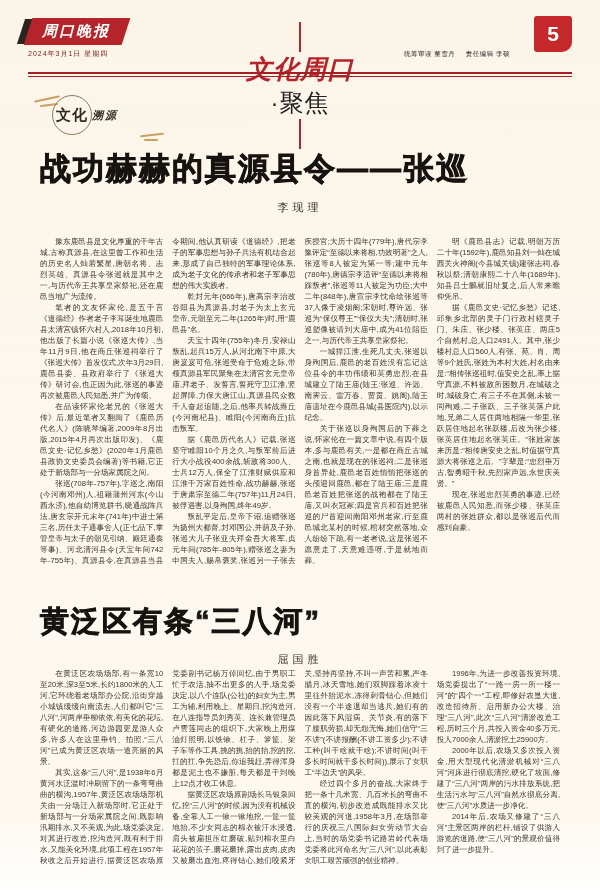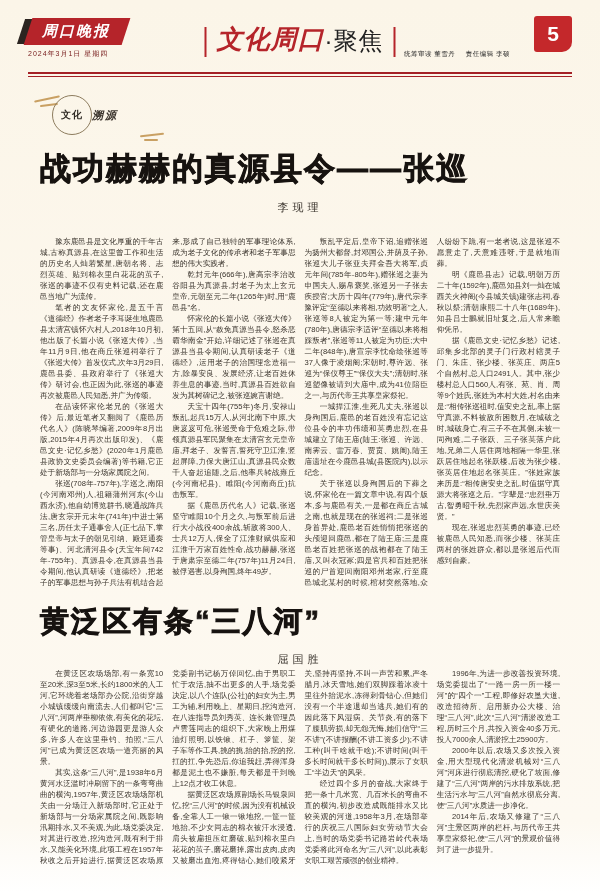--- a/index.html
+++ b/index.html
@@ -22,21 +22,21 @@
     box-shadow:-8px 0 0 -1px #2b2420;
   }
   .logo-banner .logo-text{
     display:inline-block;transform:skewX(18deg);
     font-weight:bold;font-style:italic;
     font-size:15px;letter-spacing:2px;white-space:nowrap;
   }
   .date-line{margin-top:4px;font-size:7px;color:#7a2020;letter-spacing:1px;}
   .section-title{
     position:absolute;left:50%;top:6px;transform:translateX(-50%);
-    display:flex;align-items:flex-end;white-space:nowrap;
+    display:flex;align-items:center;white-space:nowrap;flex-direction:column;
   }
   .section-bar{width:2px;height:30px;background:#b5242a;margin:0 10px;}
   .section-red{font-size:26px;font-weight:bold;font-style:italic;color:#b5242a;letter-spacing:1px;}
   .section-black{font-size:24px;color:#222;letter-spacing:1px;}
   .credits{
     position:absolute;right:62px;top:34px;
     font-size:6.5px;color:#222;letter-spacing:0.5px;white-space:nowrap;
   }
   .credits span{margin-left:8px;}
   .page-num{
@@ -48,21 +48,21 @@
   }
   .header-rule{position:absolute;left:28px;right:28px;top:72px;}
   .header-rule .r1{height:2px;background:#a42025;}
   .header-rule .r2{height:1px;background:#a42025;margin-top:2px;}
   
   .badge{position:absolute;left:52px;top:92px;height:46px;display:flex;align-items:center;}
   .badge-circle{
     position:relative;width:38px;height:38px;border:1px solid #8d7c5e;border-radius:50%;
     display:flex;align-items:center;justify-content:center;background:transparent;
   }
-  .badge-circle-text{font-size:10px;font-weight:bold;color:#2f2a24;letter-spacing:1px;}
+  .badge-circle-text{font-size:15px;font-weight:bold;color:#2f2a24;letter-spacing:1px;}
   .badge-side-text{margin-left:0;font-size:11px;font-style:italic;font-weight:bold;color:#3a332c;letter-spacing:2px;}
   .badge .stroke{position:absolute;background:#c9a063;border-radius:2px;}
   .badge .s1{width:26px;height:2px;left:-18px;top:6px;transform:rotate(-12deg);}
   .badge .s2{width:18px;height:2px;left:-12px;top:12px;transform:rotate(-8deg);}
   .badge .s3{width:24px;height:2px;right:-46px;bottom:2px;transform:rotate(-6deg);}
   .badge .s4{width:14px;height:2px;right:-40px;bottom:-3px;}
   
   .article{position:absolute;left:40px;right:40px;}
   .article-title{
     text-align:left;font-weight:900;color:#171310;
@@ -124,26 +124,25 @@
     <span class="badge-side-text">溯源</span>
     <span class="stroke s3"></span>
     <span class="stroke s4"></span>
   </div>
 
   <div class="article t1">
     <div class="article-title">战功赫赫的真源县令——张巡</div>
     <div class="article-author">李现理</div>
   </div>
   <div class="article-body b1">
-      <p>豫东鹿邑县是文化厚重的千年古城,古称真源县,在这里曾工作和生活的历史名人灿若繁星,唐朝名将、志烈英雄、贴到棉衣里白花花的茧子,张巡的事迹不仅有史料记载,还在鹿邑当地广为流传。</p>
+      <p>豫东鹿邑县是文化厚重的千年古城,古称真源县,在这里曾工作和生活的历史名人灿若繁星,唐朝名将、志烈英雄、真源县令张巡就是其中之一,与历代帝王共享皇家祭祀,还在鹿邑当地广为流传。</p>
       <p>笔者的文友怀家伦,是五千言《道德经》作者老子李耳诞生地鹿邑县太清宫镇怀六村人,2018年10月初,他出版了长篇小说《张巡大传》,当年11月9日,他在商丘张巡祠举行了《张巡大传》首发仪式,次年3月29日,鹿邑县委、县政府举行了《张巡大传》研讨会,也正因为此,张巡的事迹再次被鹿邑人民知悉,并广为传颂。</p>
       <p>在品读怀家伦老兄的《张巡大传》后,最近笔者又翻阅了《鹿邑历代名人》(陈晓琴编著,2009年8月出版,2015年4月再次出版印发)、《鹿邑文史·记忆乡愁》(2020年1月鹿邑县政协文史委员会编著)等书籍,它正处于新场部与一分场家属院之间。</p>
       <p>张巡(708年-757年),字巡之,南阳(今河南邓州)人,祖籍蒲州河东(今山西永济),他自幼博览群书,晓通战阵兵法,唐玄宗开元末年(741年)中进士第三名,历任太子通事舍人(正七品下,掌管皇帝与太子的朝见引纳、殿廷通奏等事)、河北清河县令(天宝年间742年-755年)、真源县令,在真源县当县令期间,他认真研读《道德经》,把老子的军事思想与孙子兵法有机结合起来,形成了自己独特的军事理论体系,成为老子文化的传承者和老子军事思想的伟大实践者。</p>
       <p>乾封元年(666年),唐高宗李治改谷阳县为真源县,封老子为太上玄元皇帝,元朝至元二年(1265年)时,用“鹿邑县”名。</p>
-      <p>怀家伦的长篇小说《张巡大传》第十五回,从“赦免真源当县令,怒杀恶霸华南金”开始,详细记述了张巡在真源县当县令期间,认真研读老子《道德经》,运用老子的治国理念造福一方,除暴安良、发展经济,让老百姓休养生息的事迹,当时,真源县百姓欲自发为其树碑记之,被张巡婉言谢绝。</p>
       <p>天宝十四年(755年)冬月,安禄山叛乱,起兵15万人,从河北南下中原,大唐岌岌可危,张巡受命于危难之际,带领真源县军民聚集在太清宫玄元皇帝庙,拜老子、发誓言,誓死守卫江淮,竖起屏障,力保大唐江山,真源县民众数千人奋起追随,之后,他率兵转战雍丘(今河南杞县)、睢阳(今河南商丘)抗击叛军。</p>
       <p>据《鹿邑历代名人》记载,张巡坚守睢阳10个月之久,与叛军前后进行大小战役400余战,斩敌将300人、士兵12万人,保全了江淮财赋供应和江淮千万家百姓性命,战功赫赫,张巡于唐肃宗至德二年(757年)11月24日,被俘遇害,以身殉国,终年49岁。</p>
       <p>叛乱平定后,皇帝下诏,追赠张巡为扬州大都督,封邓国公,并荫及子孙,张巡大儿子张亚夫拜金吾大将军,贞元年间(785年-805年),赠张巡之妻为申国夫人,赐帛褒奖,张巡另一子张去疾授官;大历十四年(779年),唐代宗李豫评定“至德以来将相,功效明著”之人,张巡等8人被定为第一等;建中元年(780年),唐德宗李适评“至德以来将相踩叛者”,张巡等11人被定为功臣;大中二年(848年),唐宣宗李忱命绘张巡等37人像于凌烟阁;宋朝时,尊许远、张巡为“保仪尊王”“保仪大夫”;清朝时,张巡塑像被请到大庙中,成为41位陪臣之一,与历代帝王共享皇家祭祀。</p>
       <p>一城捍江淮,生死几丈夫,张巡以身殉国后,鹿邑的老百姓没有忘记这位县令的丰功伟绩和英勇忠烈,在县城建立了陆王庙(陆王:张巡、许远、南霁云、雷万春、贾贲、姚訚),陆王庙遗址在今鹿邑县城(县医院内),以示纪念。</p>
       <p>关于张巡以身殉国后的下葬之说,怀家伦在一篇文章中说,有四个版本,多与鹿邑有关,一是都在商丘古城之南,也就是现在的张巡祠;二是张巡身首异处,鹿邑老百姓悄悄把张巡的头颅迎回鹿邑,都在了陆王庙;三是鹿邑老百姓把张巡的战袍都在了陆王庙,又叫衣冠冢;四是官兵和百姓把张巡的尸首迎回南阳邓州老家,行至鹿邑城北某村的时候,棺材突然落地,众人纷纷下跪,有一老者说,这是张巡不愿意走了,天意难违呀,于是就地而葬。</p>
       <p>明《鹿邑县志》记载,明朝万历二十年(1592年),鹿邑知县刘一灿在城西关火神阁(今县城关镇)建张志祠,春秋以祭;清朝康熙二十八年(1689年),知县吕士鵬就旧址复之,后人常来瞻仰凭吊。</p>
       <p>据《鹿邑文史·记忆乡愁》记述,邱集乡北部的灵子门行政村辖灵子门、朱庄、张少楼、张英庄、两庄5个自然村,总人口2491人。其中,张少楼村总人口560人,有张、苑、肖、周等9个姓氏,张姓为本村大姓,村名由来是:“相传张巡祖时,值安史之乱,率上据守真源,不料被敌所困数月,在城破之时,城破身亡,有三子不在其侧,未被一同殉难,二子张跃、三子张英落户此地,兄弟二人居住两地相隔一华里,张跃居住地起名张跃楼,后改为张少楼,张英居住地起名张英庄。”张姓家族来历是:“相传唐安史之乱,时值据守真源大将张巡之后。”字辈是:“忠烈垂万古,智勇昭千秋,先烈家声远,永世庆美贤。”</p>
       <p>现在,张巡忠烈英勇的事迹,已经被鹿邑人民知悉,而张少楼、张英庄两村的张姓群众,都以是张巡后代而感到自豪。</p>
     </div>
 
@@ -151,16 +150,16 @@
     <div class="article-title">黄泛区有条“三八河”</div>
     <div class="article-author">屈国胜</div>
   </div>
   <div class="article-body b2">
       <p>在黄泛区农场场部,有一条宽10至20米,深3至5米,长约1800米的人工河,它环绕着老场部办公院,沿街穿越小城镇缓缓向南流去,人们都叫它“三八河”,河两岸垂柳依依,有美化的花坛,有硬化的道路,河边游园更是游人众多,许多人在这里垂钓、拍照,“三八河”已成为黄泛区农场一道亮丽的风景。</p>
       <p>其实,这条“三八河”,是1938年6月黄河水泛滥时冲刷留下的一条弯弯曲曲的横沟,1957年,黄泛区农场场部机关由一分场迁入新场部时,它正处于新场部与一分场家属院之间,既影响汛期排水,又不美观,为此,场党委决定,对其进行改造,挖沟造河,既有利于排水,又能美化环境,此项工程在1957年秋收之后开始进行,据黄泛区农场原党委副书记杨万倬回忆,由于男职工忙于农活,抽不出更多的人手,场党委决定,以八个连队(公社)的妇女为主,男工为辅,利用晚上、星期日,挖沟造河,在八连指导员刘秀英、连长兼管理员卢雲莲同志的组织下,大家晚上用煤油灯照明,以铁锹、杠子、箩筐、架子车等作工具,挑的挑,抬的抬,挖的挖,扛的扛,争先恐后,你追我赶,弄得浑身都是泥土也不嫌脏,每天都是干到晚上12点才收工休息。</p>
       <p>据黄泛区农场原副场长马银泉回忆,挖“三八河”的时候,因为没有机械设备,全靠人工一锹一锹地挖,一筐一筐地抬,不少女同志的棉衣被汗水浸透,肩头被扁担压红磨破,贴到棉衣里白花花的茧子,磨花磨掉,露出皮肉,皮肉又被磨出血泡,疼得钻心,她们咬紧牙关,坚持再坚持,不叫一声苦和累,严冬腊月,冰天雪地,她们双脚踩着冰凌十里往外抬泥水,冻得刺骨钻心,但她们没有一个半途退却当逃兵,她们有的因此落下风湿病、关节炎,有的落下了腰肌劳损,却无怨无悔,她们信守“三不讲”(不讲报酬(不讲工资多少);不讲工种(叫干啥就干啥);不讲时间(叫干多长时间就干多长时间)),展示了女职工“半边天”的风采。</p>
       <p>经过四个多月的奋战,大家终于把一条十几米宽、几百米长的弯曲不直的横沟,初步改造成既能排水又比较美观的河道,1958年3月,在场部举行的庆祝三八国际妇女劳动节大会上,当时的场党委书记路岩岭代表场党委将此河命名为“三八河”,以此表彰女职工艰苦顽强的创业精神。</p>
       <p>1996年,为进一步改善投资环境,场党委提出了“一路一房一所一楼一河”的“四个一”工程,即修好农垦大道,改造招待所、启用新办公大楼、治理“三八河”,此次“三八河”清淤改造工程,历时三个月,共投入资金40多万元,投人7000余人,清淤挖土25900方。</p>
       <p>2000年以后,农场又多次投入资金,用大型现代化清淤机械对“三八河”河床进行彻底清挖,硬化了坡面,修建了“三八河”两岸的污水排放系统,把生活污水与“三八河”自然水彻底分离,使“三八河”水质进一步净化。</p>
-      <p>2014年后,农场又修建了“三八河”主景区两岸的栏杆,与历代帝王共享皇家祭祀,使“三八河”的景观价值得到了进一步提升。</p>
+      <p>2014年后,农场又修建了“三八河”主景区两岸的栏杆,铺设了供游人游览的道路,使“三八河”的景观价值得到了进一步提升。</p>
     </div>
 
 </div>
 
 </body></html>

